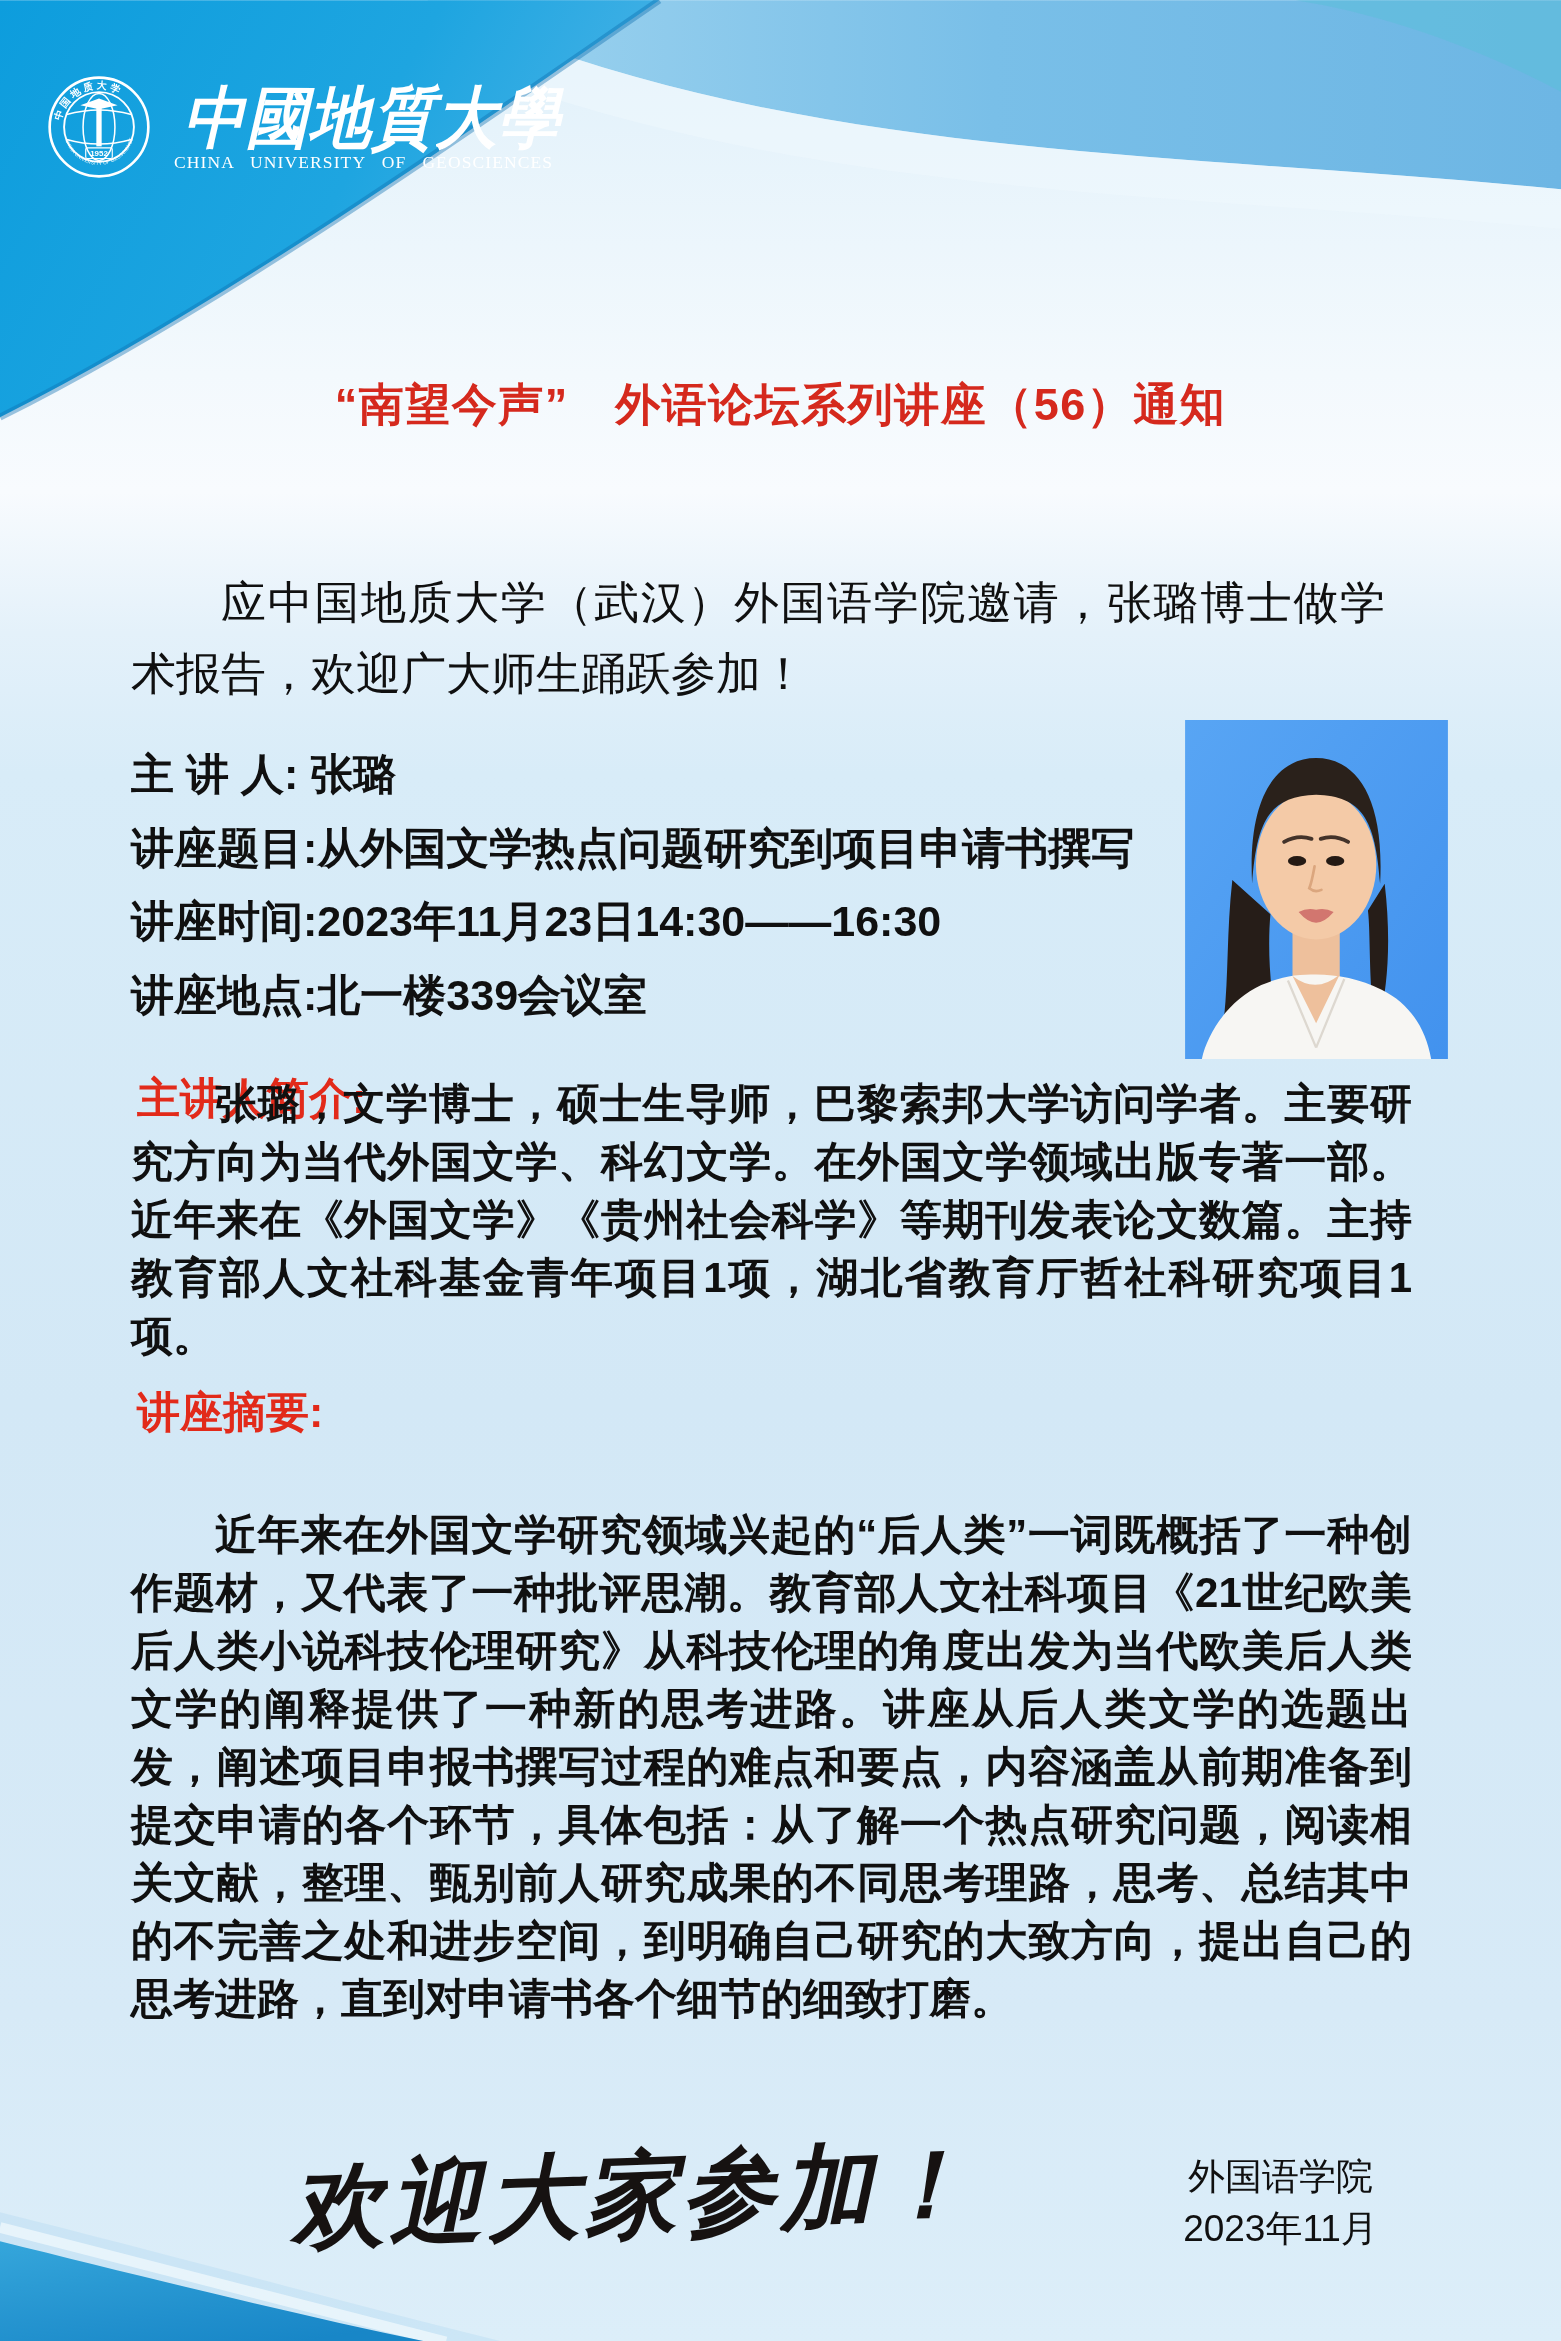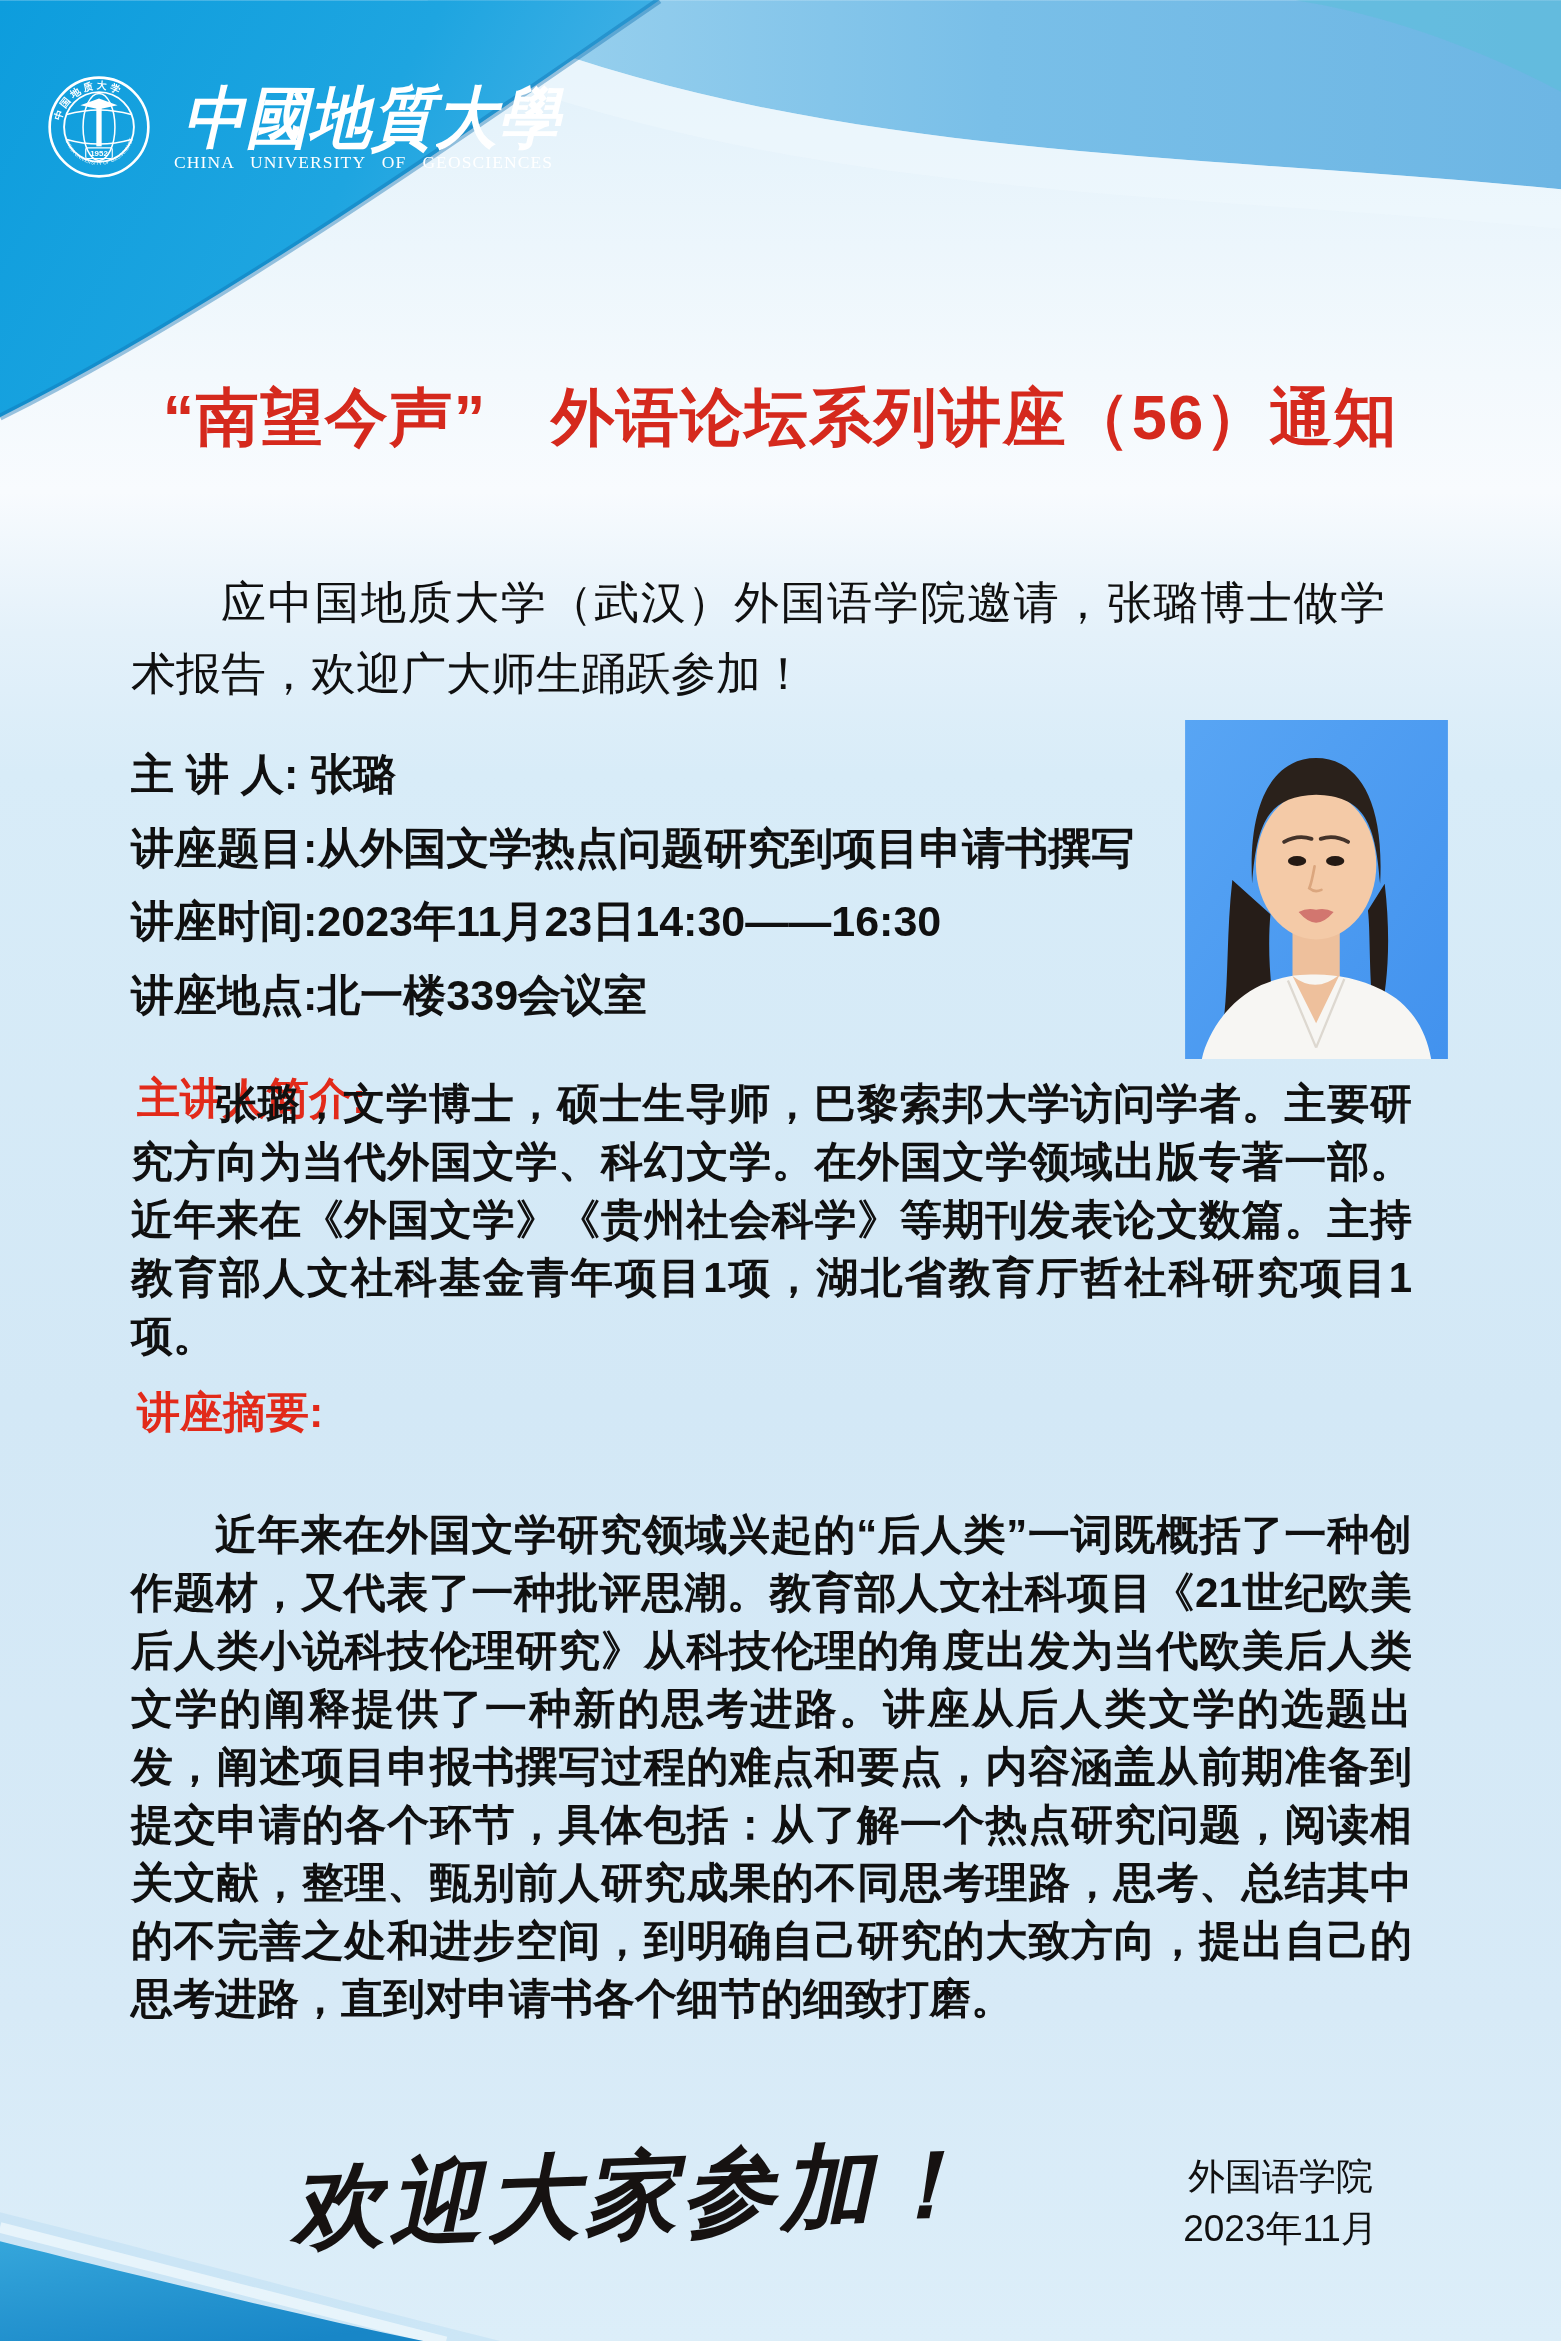--- a/index.html
+++ b/index.html
@@ -11,21 +11,21 @@
   .bottom-wave{position:absolute;bottom:0;left:0;}
   .logo{position:absolute;top:0;left:0;width:686px;height:198px;}
   .emblem{position:absolute;left:47px;top:75px;}
   .logo-zh{position:absolute;left:183px;top:73px;width:427px;color:#ffffff;
     font-family:"DejaVu Serif","Liberation Serif",serif;font-weight:bold;font-style:italic;
     font-size:67px;letter-spacing:1.5px;transform:scaleX(.92);transform-origin:left;white-space:nowrap;}
   .logo-en{position:absolute;left:174px;top:152px;color:#ffffff;
     font-family:"Liberation Serif","DejaVu Serif",serif;font-size:17.5px;
     letter-spacing:1.1px;word-spacing:10.7px;white-space:nowrap;}
   .title{position:absolute;left:0;top:375px;width:1561px;margin:0;text-align:center;
-    font-size:63px;font-weight:bold;color:#d5291d;letter-spacing:1.5px;white-space:nowrap;}
+    font-size:45px;font-weight:bold;color:#d5291d;letter-spacing:1.5px;white-space:nowrap;}
   .intro{position:absolute;left:131px;top:567px;width:1254px;margin:0;
     font-size:45px;line-height:71px;font-weight:normal;color:#101010;
     text-align:justify;text-indent:2em;}
   .details{position:absolute;left:131px;top:753px;width:1037px;}
   .detail-line{font-size:43px;line-height:43px;font-weight:bold;color:#101010;
     margin-bottom:30.5px;white-space:nowrap;}
   .photo{position:absolute;left:1185px;top:720px;}
   .sec{position:absolute;left:137px;margin:0;font-size:43px;font-weight:bold;color:#e22a1a;white-space:nowrap;}
   .bio-h{top:1070px;}
   .abs-h{top:1384px;text-align:center;}

